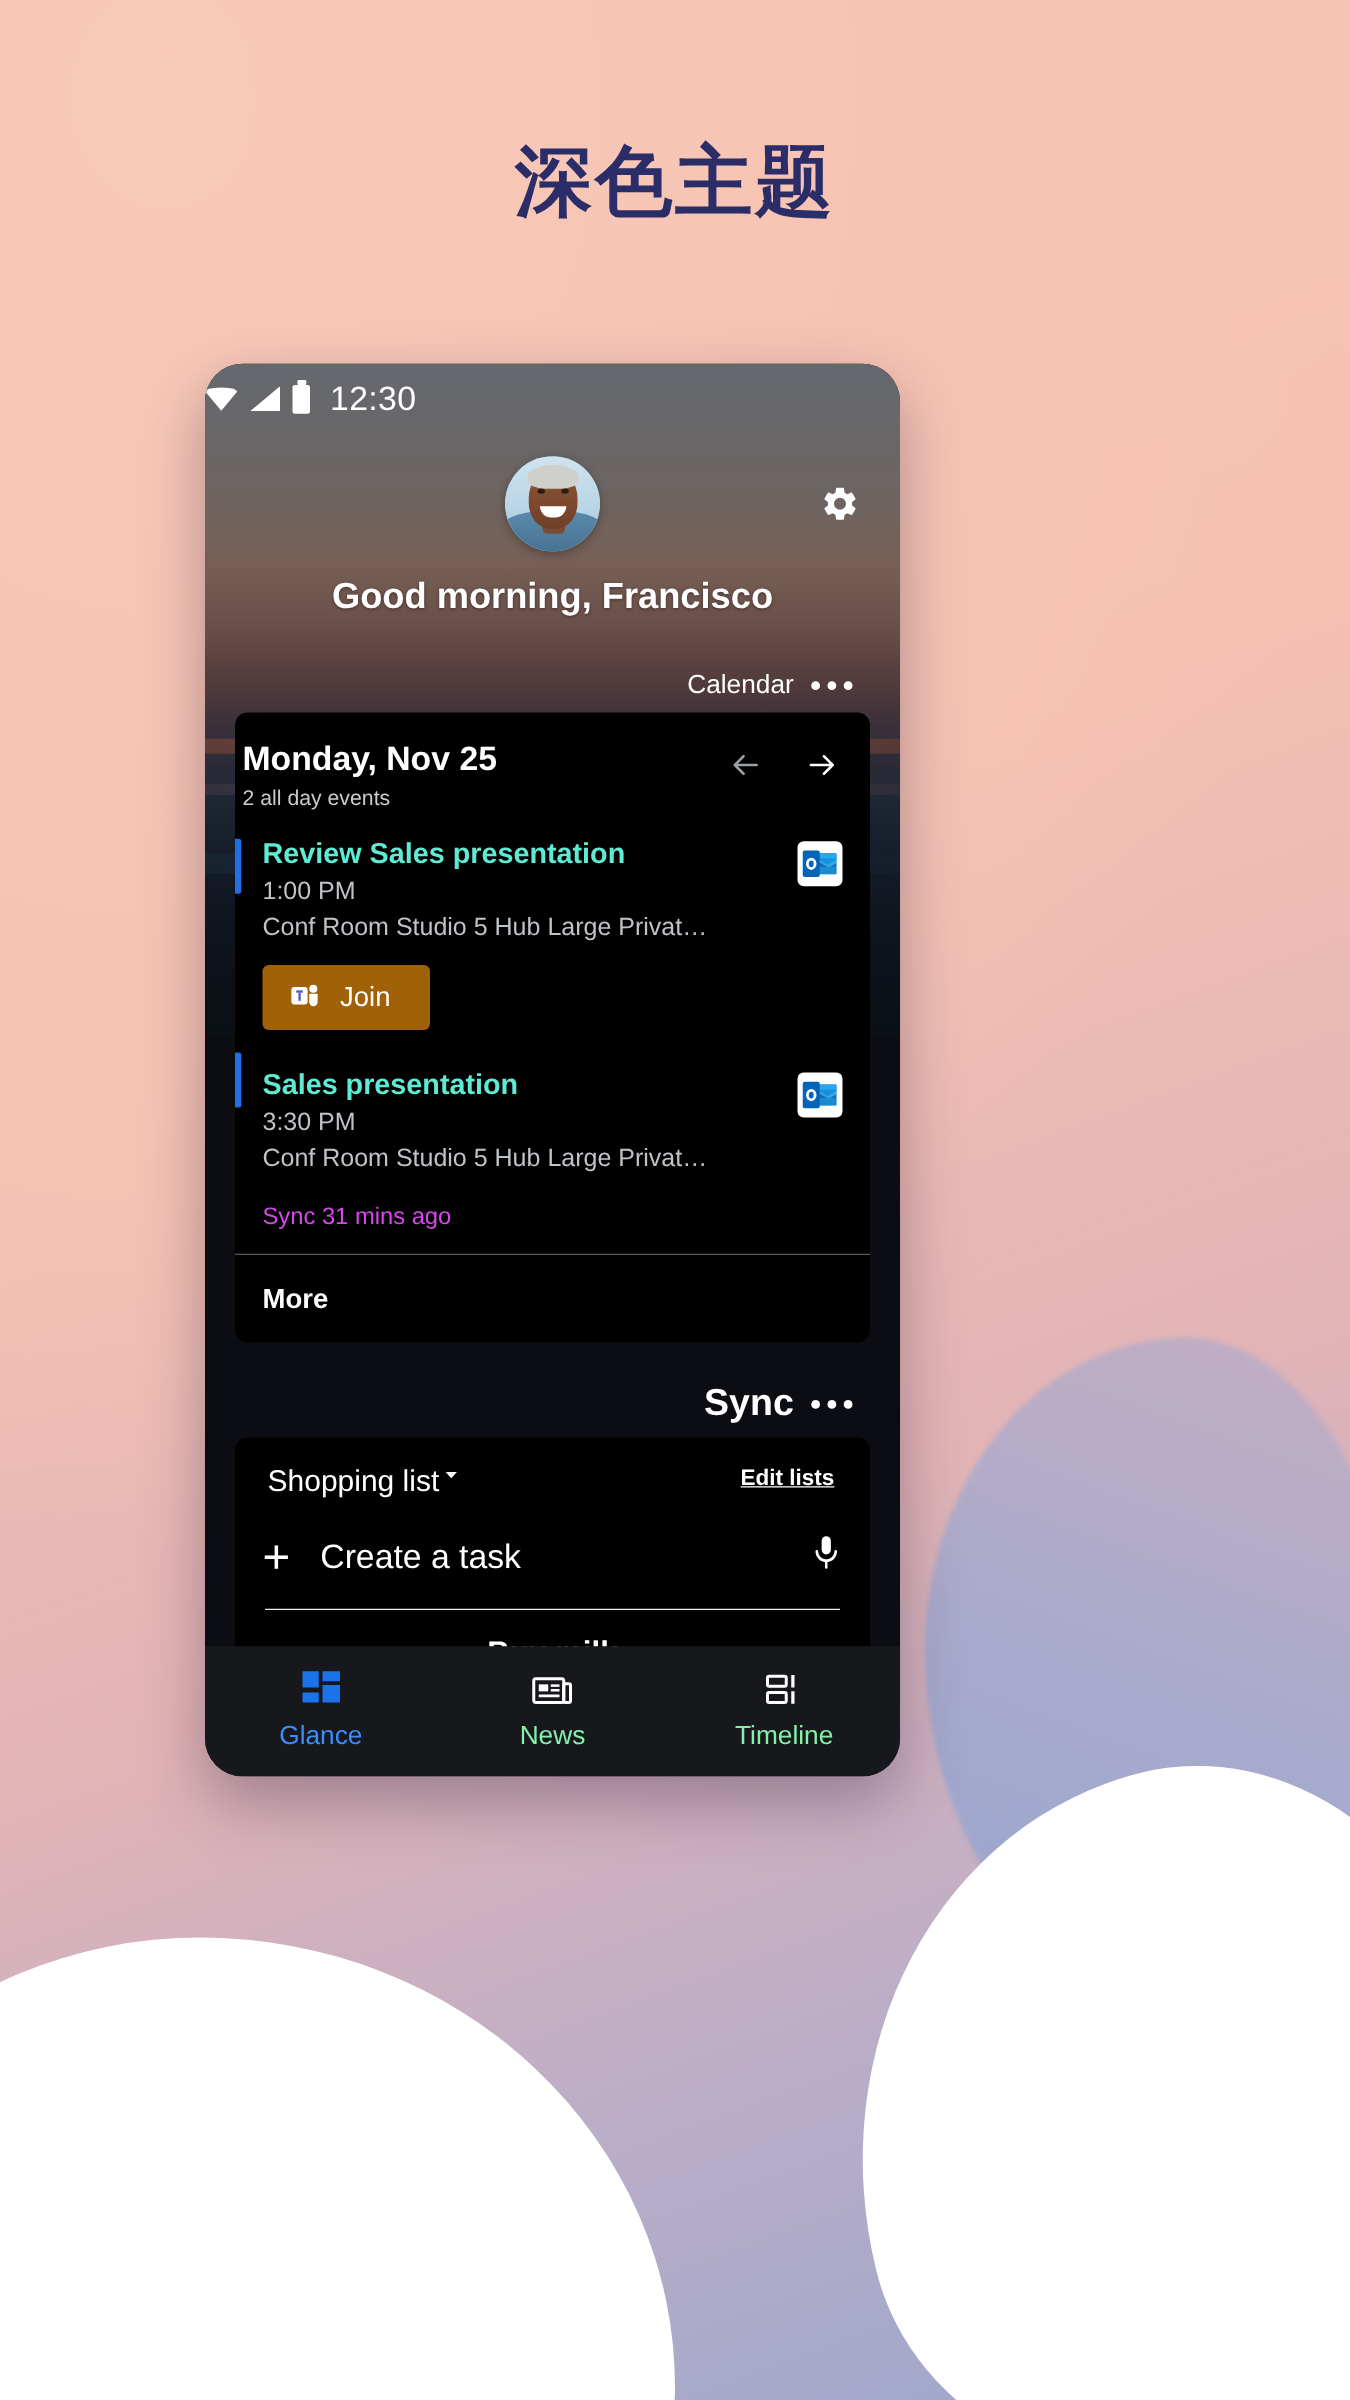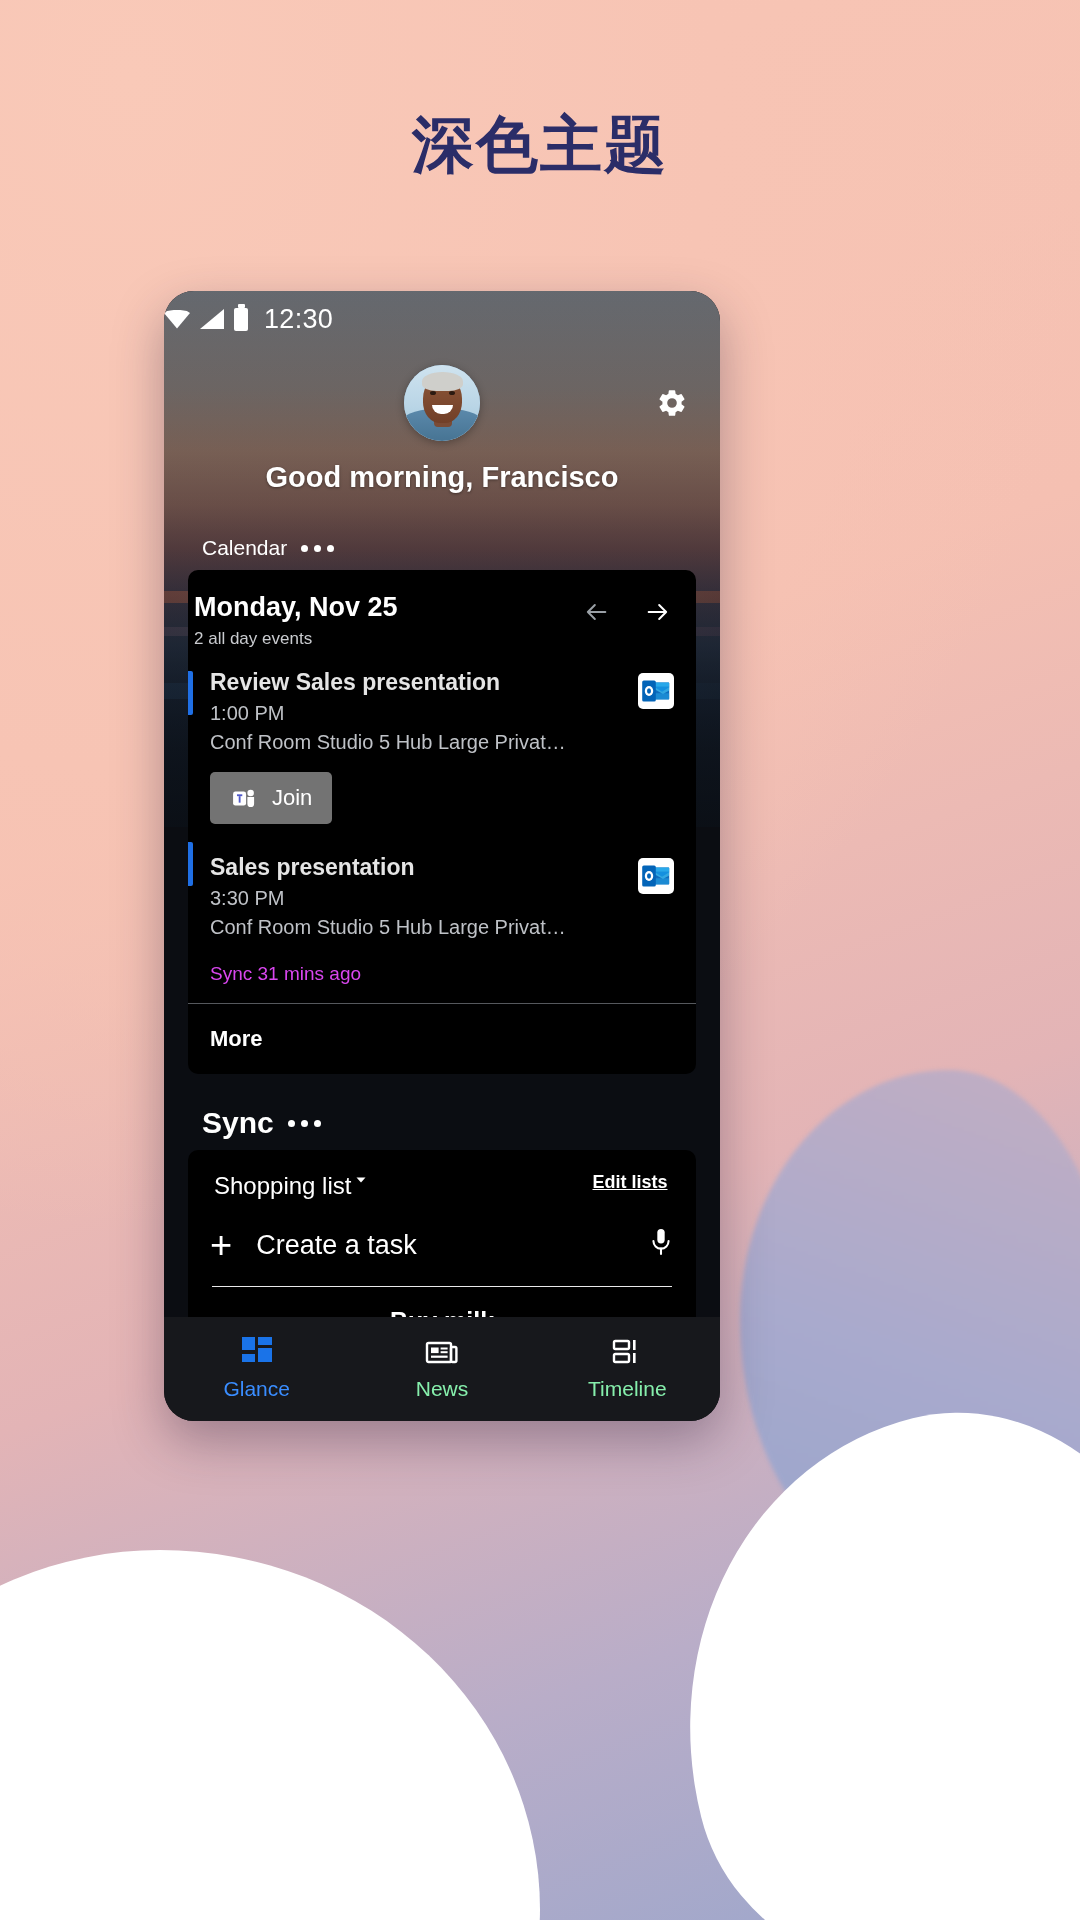--- a/index.html
+++ b/index.html
@@ -182,21 +182,21 @@
   }
   
   .scroll {
     position: relative; z-index: 4;
     flex: 1;
     padding: 0 24px;
     margin-top: 36px;
     overflow: hidden;
   }
   .sec-head {
-    display: flex; align-items: center; justify-content: flex-start;
+    display: flex; align-items: center; justify-content: flex-end;
     padding: 6px 12px 10px 14px;
     gap: 12px;
   }
   .sec-head.small .sec-title { font-size: 21px; font-weight: 400; color: #fff; }
   .sec-head.big   .sec-title { font-size: 30px; font-weight: 700; color: #fff; }
   .dots {
     display: flex; gap: 6px; align-items: center;
     cursor: pointer; padding: 6px 2px;
   }
   .dots i { width: 7px; height: 7px; border-radius: 50%; background: #fff; display: block; }
@@ -215,35 +215,35 @@
   .arw { cursor: pointer; line-height: 0; }
   .event {
     position: relative;
     padding: 4px 22px 6px 22px;
     display: flex; justify-content: space-between; align-items: flex-start;
   }
   .event .bar {
     position: absolute; left: 0; top: 6px;
     width: 5px; height: 44px; background: #1f6fe5; border-radius: 0 2px 2px 0;
   }
-  .ev-title { color:#e5e5e5; font-size: 23px; font-weight: 700; }
+  .ev-title { color:#5eead4; font-size: 23px; font-weight: 700; }
   .ev-time  { color:#bfc2c7; font-size: 20px; margin-top: 6px; }
   .ev-loc   { color:#bfc2c7; font-size: 20px; margin-top: 6px; }
   .outlook-badge {
     width: 36px; height: 36px; border-radius: 5px; background: #ffffff;
     display:flex; align-items:center; justify-content:center; flex: 0 0 auto;
     margin-top: 4px;
   }
   .join-btn {
-    display: inline-flex; align-items: center; gap: 14px;
-    background: #737373;
+    display: inline-flex; align-items: flex-start; gap: 14px;
+    background: #a16207;
     color: #fff;
     border: none;
     border-radius: 5px;
-    padding: 13px 20px 13px 22px;
+    padding: 13px 32px 13px 22px;
     font-size: 22px;
     margin: 18px 0 6px 0;
     cursor: pointer;
     font-family: inherit;
   }
   .sync {
     color:#d946ef; font-size: 19px;
     padding: 18px 22px 18px 22px;
     border-bottom: 1px solid #55585d;
   }

